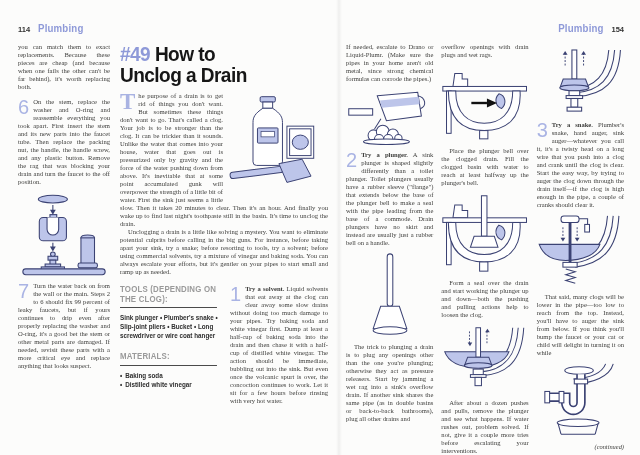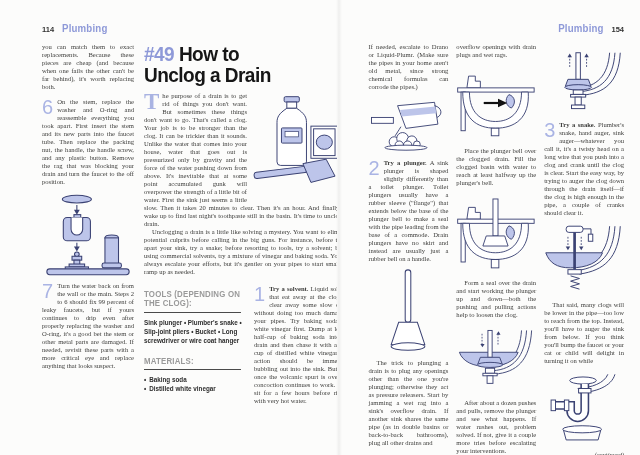--- a/index.html
+++ b/index.html
@@ -4,21 +4,21 @@
 <style>
   html,body { margin:0; padding:0; }
   body {
     width:640px; height:455px; background:#fcfcfb;
     font-family:"Liberation Serif", serif; color:#3d3d3b;
     -webkit-font-smoothing:antialiased;
   }
   .spread { display:flex; width:640px; height:455px; position:relative; background:#fcfcfb; }
   .gutter { position:absolute; left:336px; top:0; width:6px; height:455px;
     background:linear-gradient(to right, rgba(0,0,0,0.00), rgba(0,0,0,0.05), rgba(0,0,0,0.00)); }
-  .page { box-sizing:border-box; overflow:hidden; position:relative;margin-left:24px; }
+  .page { box-sizing:border-box; overflow:hidden; position:relative; }
   .page-left  { width:338px; padding:22px 6px 8px 18px; }
   .page-right { width:302px; padding:22px 16px 8px 8px; }
 
   .hdr { display:flex; align-items:baseline; gap:8px; font-family:"Liberation Sans", sans-serif; margin-bottom:9px; }
   .hdr-right { justify-content:flex-end; }
   .pagenum { font-size:7.5px; font-weight:bold; color:#333; }
   .section { font-size:11px; font-weight:bold; color:#8e99d8; transform:scaleX(0.88); transform-origin:left center; letter-spacing:0.2px; }
   .hdr-right .section { transform-origin:right center; }
 
   .bt { font-size:6.6px; line-height:8px; text-align:justify; margin:0; }
@@ -33,21 +33,21 @@
   .main { width:208px; flex:none; }
 
   .art-title { font-family:"Liberation Sans", sans-serif; font-weight:bold; font-size:20.5px;
     line-height:21px; letter-spacing:-0.6px; color:#161616; transform:scaleX(0.93);
     transform-origin:left top; margin:0 0 7px 0; }
   .art-num { color:#8e99d8; }
   .dropcap { float:left; font-size:23px; line-height:18px; font-weight:bold;
     color:#a9b3e2; margin:1px 3px 0 0; }
   .supplies-float { float:right; width:100px; margin:0 0 2px 5px; }
 
-  .lower { display:flex; gap:9px; margin-top:9px;align-items:flex-end; }
+  .lower { display:flex; gap:9px; margin-top:9px; }
   .toolsbox { width:101px; flex:none; }
   .step1col { width:98px; flex:none; }
   .boxhead { font-family:"Liberation Sans", sans-serif; font-weight:bold; font-size:8.2px;
     line-height:9.5px; color:#9a9a9a; letter-spacing:0.2px; border-bottom:1.5px solid #4a4a4a;
     padding-bottom:3px; margin:0 0 5px 0; transform:scaleX(0.96); transform-origin:left top; }
   .boxlist { font-family:"Liberation Sans", sans-serif; font-weight:bold; font-size:6.3px;
     line-height:9px; color:#2d2d2d; margin:0 0 12px 0; }
   .mat-item { display:flex; gap:3px; align-items:flex-start; }
 
   .rp-body { display:flex; gap:8px; }

